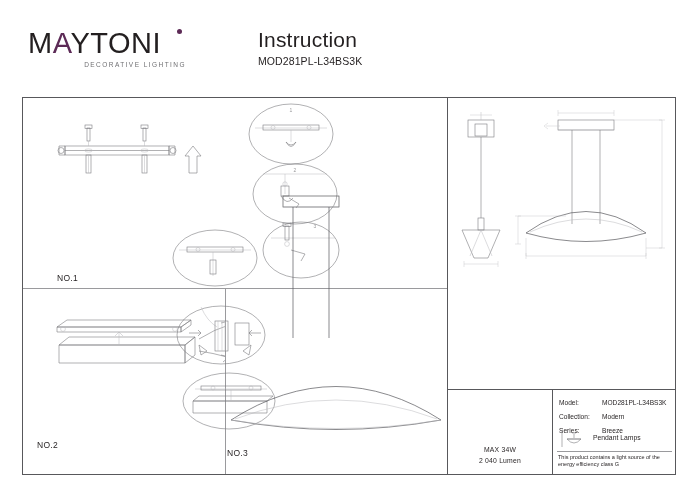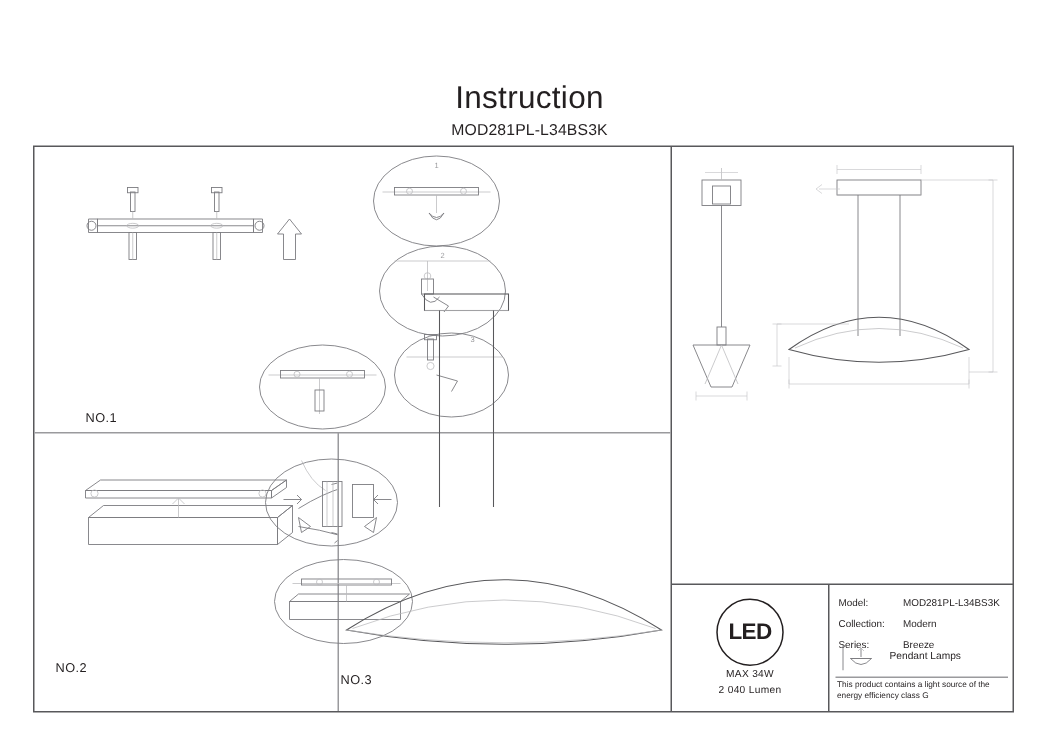--- a/index.html
+++ b/index.html
@@ -27,21 +27,21 @@
     position:absolute;right:6px;top:1px;
     width:5px;height:5px;border-radius:50%;
     background:#5c2a56;
   }
   .logo-sub{
     position:absolute;right:2px;top:33px;
     font-size:6.5px;letter-spacing:1.45px;
     color:#6f6f72;white-space:nowrap;
   }
 
-  .title-block{position:absolute;left:258px;top:27px;width:190px;text-align:center;margin-top:26px;}
+  .title-block{position:absolute;left:258px;top:27px;width:190px;}
   .title{font-size:21px;font-weight:400;letter-spacing:0.2px;color:#231f20;line-height:25px;}
   .subtitle{font-size:10.5px;letter-spacing:0.1px;color:#231f20;margin-top:3px;}
 
   
   .frame{
     position:absolute;left:22px;top:97px;
     width:654px;height:378px;
     border:1px solid #58585b;
     box-sizing:border-box;
   }
@@ -108,20 +108,26 @@
   .ln-l{fill:none;stroke:#b9b9bc;stroke-width:0.5;}
   .ln-dim{fill:none;stroke:#c6c6c9;stroke-width:0.45;}
 </style>
 </head>
 <body>
 
 <div class="page">
 
   <div class="header">
 
+    <div class="logo">
+      <div class="logo-word">
+        M<span class="accent">A</span>YTONI</div>
+      <div class="logo-dot"></div>
+      <div class="logo-sub">DECORATIVE LIGHTING</div>
+    </div>
 
     <div class="title-block">
       <div class="title">Instruction</div>
       <div class="subtitle">MOD281PL-L34BS3K</div>
     </div>
   </div>
 
   <div class="frame">
     <div class="v-div main"></div>
 
@@ -338,23 +344,20 @@
           <line class="ln-dim" x1="198" y1="155" x2="198" y2="161"></line>
           <line class="ln-dim" x1="78" y1="140" x2="78" y2="158"></line>
           <line class="ln-dim" x1="198" y1="140" x2="198" y2="158"></line>
         </g>
       </svg>
 
       <div class="info-block">
         <div class="info-vdiv"></div>
 
         <div class="info-left">
-          <div class="led-badge">
-            <span class="led-text">LED</span>
-          </div>
           <div class="info-wattage">MAX 34W</div>
           <div class="info-lumen">2 040 Lumen</div>
         </div>
 
         <div class="info-right">
 
           <div class="spec-row" style="top:9px;">
             <span class="spec-key">Model:</span>
             <span class="spec-val">MOD281PL-L34BS3K</span>
           </div>

